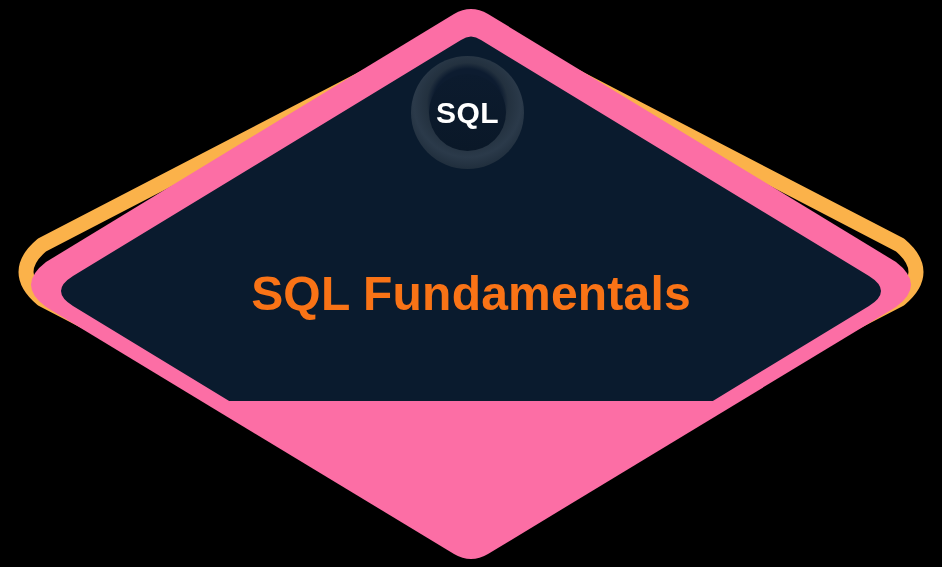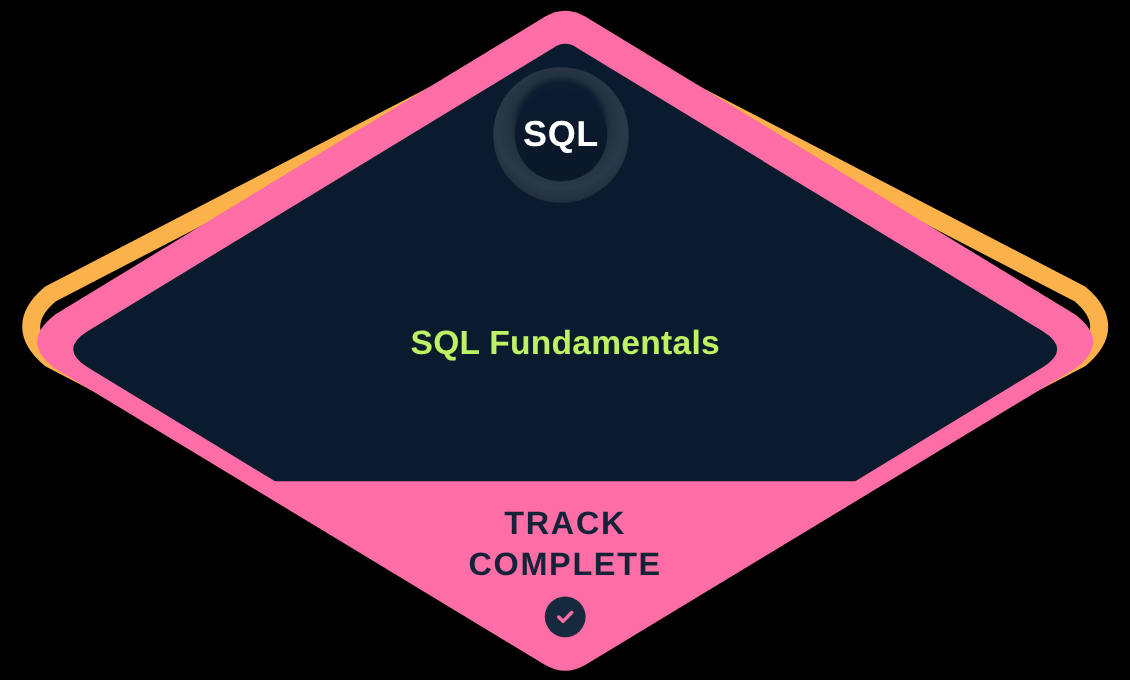--- a/index.html
+++ b/index.html
@@ -77,25 +77,25 @@
     font-weight: bold;
     letter-spacing: 0.5px;
     line-height: 1;
     font-family: "Liberation Sans", sans-serif;
   }
 
   
   #track-title {
     position: absolute;
     left: 0;
-    top: 260px;
+    top: 268px;
     width: 942px;
     text-align: center;
-    color: #bef264;
-    font-size: 28px;
+    color: #f97316;
+    font-size: 48px;
     font-weight: bold;
     letter-spacing: 0.2px;
     line-height: 52px;
     font-family: "Liberation Sans", sans-serif;
   }
 
   
   #status-block {
     position: absolute;
     left: 0;
@@ -171,25 +171,15 @@
   </svg>
 
   <div class="overlay">
 
     <div id="track-emblem">
       <span id="emblem-label">SQL</span>
     </div>
 
     <div id="track-title">SQL Fundamentals</div>
 
-    <div id="status-block">
-      <div class="status-line">TRACK</div>
-      <div class="status-line">COMPLETE</div>
-
-      <div id="status-check">
-        <svg width="20" height="20" viewBox="0 0 20 20" aria-hidden="true">
-          <path d="M4.6 10.2 L8.2 13.8 L15.4 6.4" fill="none" stroke="#FC6EA5" stroke-width="2.9" stroke-linecap="round" stroke-linejoin="round"></path>
-        </svg>
-      </div>
-    </div>
 
   </div>
 </div>
 
 </body></html>

